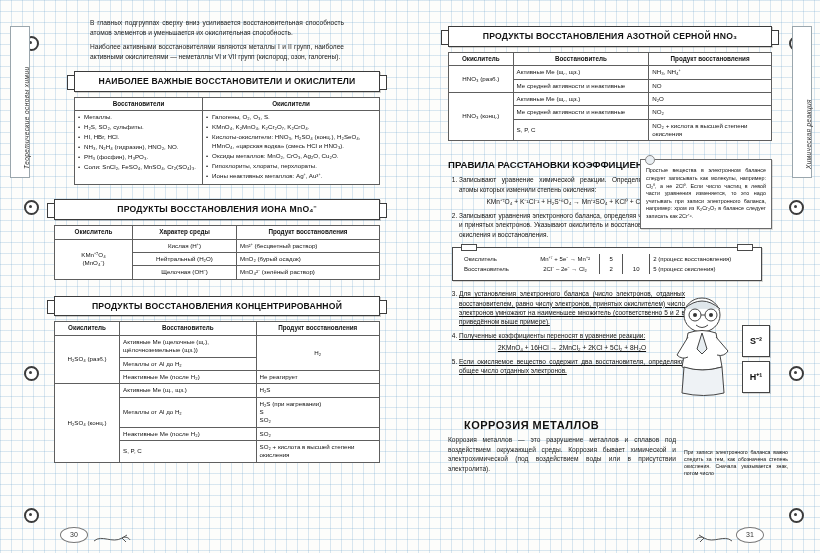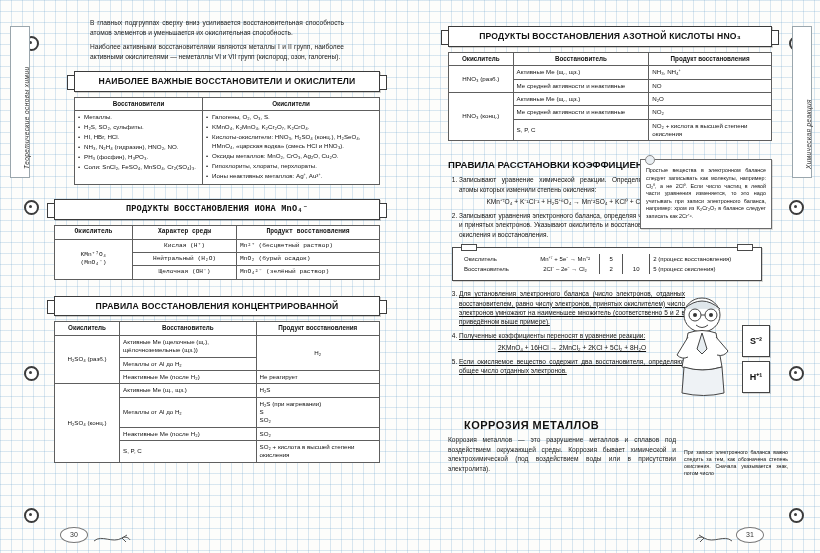--- a/index.html
+++ b/index.html
@@ -277,21 +277,21 @@
                   <li>Гипохлориты, хлораты, перхлораты.</li>
                   <li>Ионы неактивных металлов: Ag⁺, Au³⁺.</li>
                 </ul>
               </td>
             </tr>
           </tbody>
             </table>
         </div>
       </div>
 
-      <div style="margin:14px 16px 0 16px;font-family:Liberation Mono, monospace;">
+      <div style="margin:14px 16px 0 16px;">
         <div class="banner">ПРОДУКТЫ ВОССТАНОВЛЕНИЯ ИОНА MnO₄⁻</div>
         <div class="tbl-wrap">
           <table>
             <tbody>
                 <tr>
               <th style="width:24%">Окислитель</th>
               <th style="width:32%">Характер среды</th>
               <th>Продукт восстановления</th>
             </tr>
             <tr>
@@ -308,21 +308,21 @@
               <td class="center">Щелочная  (OH⁻)</td>
               <td>MnO₄²⁻ (зелёный раствор)</td>
             </tr>
           </tbody>
             </table>
         </div>
       </div>
 
       <div style="margin:16px 16px 0 16px;">
         <div class="banner">
-          <span>ПРАВИЛА ВОССТАНОВЛЕНИЯ КОНЦЕНТРИРОВАННОЙ</span>
+          <span>ПРОДУКТЫ ВОССТАНОВЛЕНИЯ КОНЦЕНТРИРОВАННОЙ</span>
         </div>
         <div class="tbl-wrap">
           <table>
             <tbody>
                 <tr>
               <th style="width:20%">Окислитель</th>
               <th style="width:42%">Восстановитель</th>
               <th>Продукт восстановления</th>
             </tr>
             <tr>
@@ -376,21 +376,21 @@
     <div class="ring r3"></div>
     <div class="ring r4"></div>
 
     <div class="side-tab">
       <span>Химическая реакция</span>
     </div>
 
     <div class="page-inner">
 
       <div style="margin:8px 16px 0 16px;">
-        <div class="banner">ПРОДУКТЫ ВОССТАНОВЛЕНИЯ АЗОТНОЙ КИСЛОТЫ HNO₃</div>
+        <div class="banner">ПРОДУКТЫ ВОССТАНОВЛЕНИЯ АЗОТНОЙ СЕРНОЙ HNO₃</div>
         <div class="tbl-wrap">
           <table>
             <tbody>
                 <tr>
               <th style="width:20%">Окислитель</th>
               <th style="width:42%">Восстановитель</th>
               <th>Продукт восстановления</th>
             </tr>
             <tr>
               <td class="center" rowspan="2">HNO₃ (разб.)</td>

